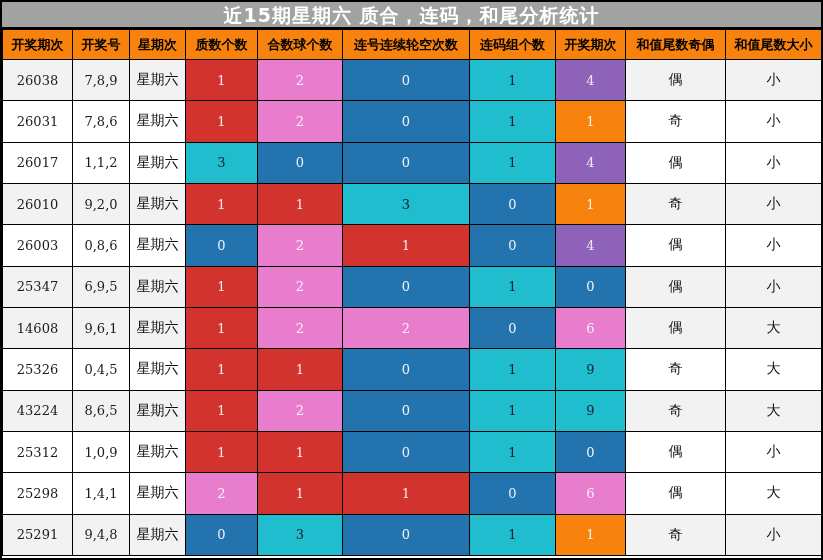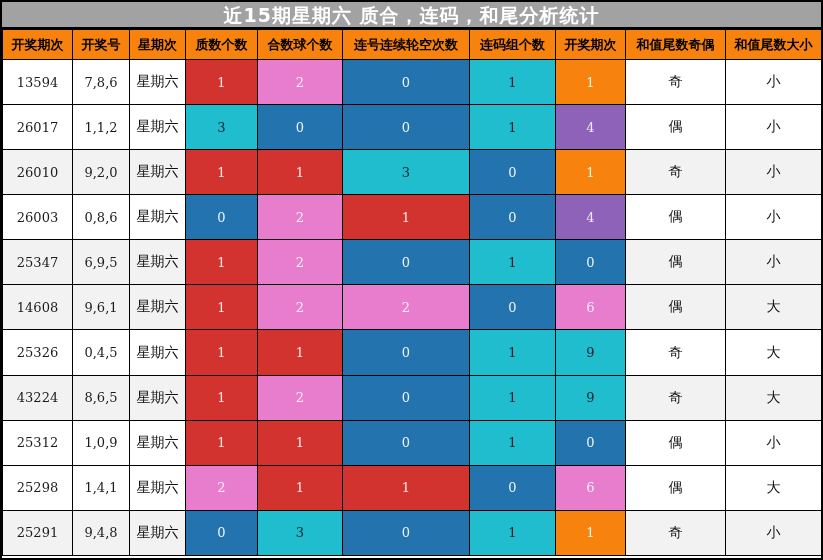--- a/index.html
+++ b/index.html
@@ -95,22 +95,34 @@
           <th>质数个数</th>
           <th>合数球个数</th>
           <th>连号连续轮空次数</th>
           <th>连码组个数</th>
           <th>开奖期次</th>
           <th>和值尾数奇偶</th>
           <th>和值尾数大小</th>
         </tr>
     </thead>
     <tbody id="table-body">
-        <tr class="even">
-          <td class="num plain">13594</td>
+        <tr class="odd">
+          <td class="num plain">26038</td>
+          <td class="num plain">7,8,9</td>
+          <td class="cjk plain">星期六</td>
+          <td class="num" style="background: rgb(210, 51, 47); color: rgb(245, 234, 234);">1</td>
+          <td class="num" style="background: rgb(232, 125, 206); color: rgb(251, 241, 248);">2</td>
+          <td class="num" style="background: rgb(35, 116, 174); color: rgb(238, 243, 248);">0</td>
+          <td class="num" style="background: rgb(31, 189, 205); color: rgb(22, 32, 42);">1</td>
+          <td class="num" style="background: rgb(141, 98, 184); color: rgb(239, 232, 245);">4</td>
+          <td class="cjk plain">偶</td>
+          <td class="cjk plain">小</td>
+        </tr>
+        <tr class="even">
+          <td class="num plain">26031</td>
           <td class="num plain">7,8,6</td>
           <td class="cjk plain">星期六</td>
           <td class="num" style="background: rgb(210, 51, 47); color: rgb(245, 234, 234);">1</td>
           <td class="num" style="background: rgb(232, 125, 206); color: rgb(251, 241, 248);">2</td>
           <td class="num" style="background: rgb(35, 116, 174); color: rgb(238, 243, 248);">0</td>
           <td class="num" style="background: rgb(31, 189, 205); color: rgb(22, 32, 42);">1</td>
           <td class="num" style="background: rgb(248, 130, 14); color: rgb(250, 240, 228);">1</td>
           <td class="cjk plain">奇</td>
           <td class="cjk plain">小</td>
         </tr>

